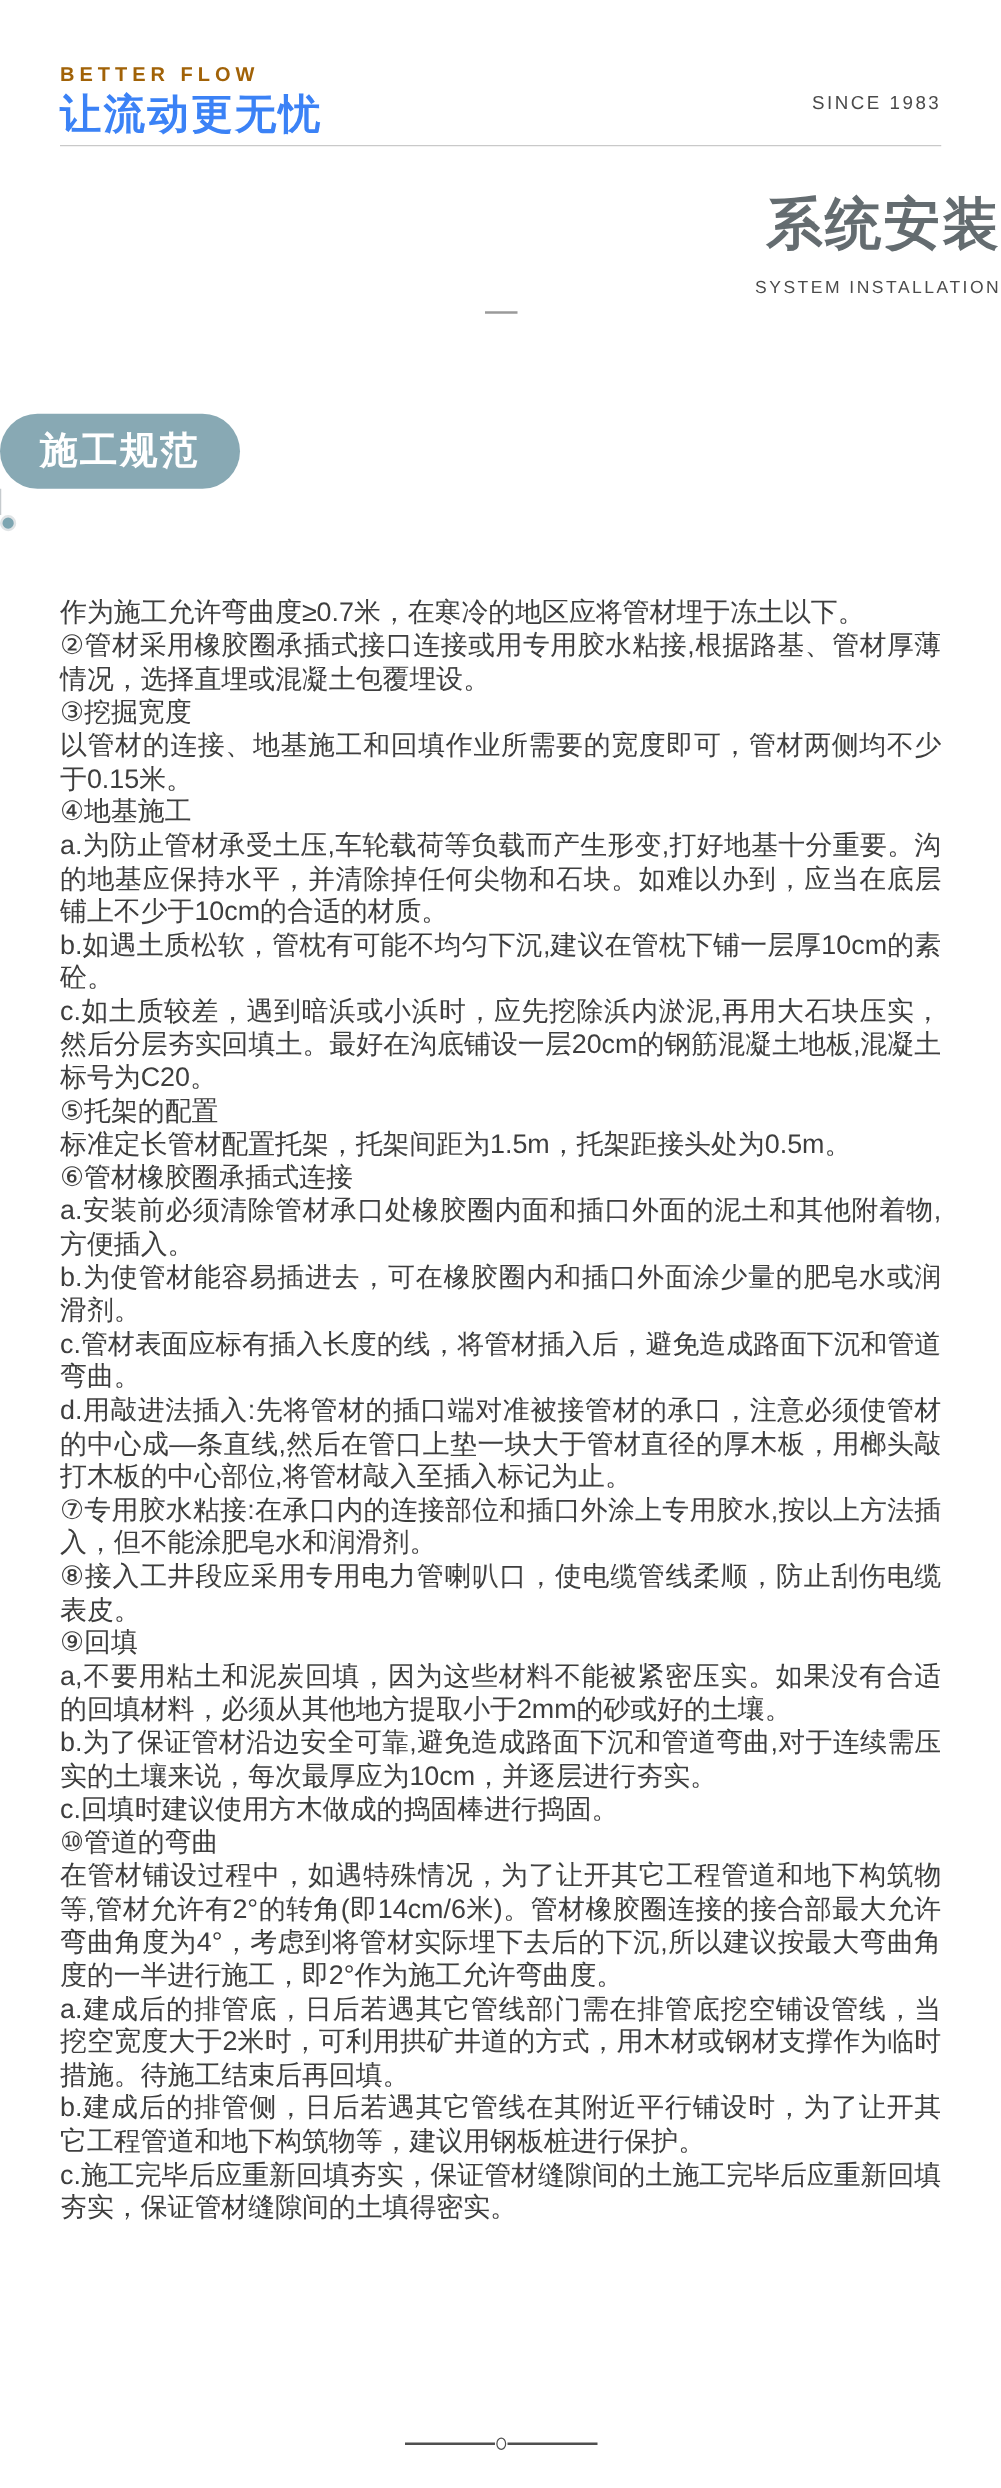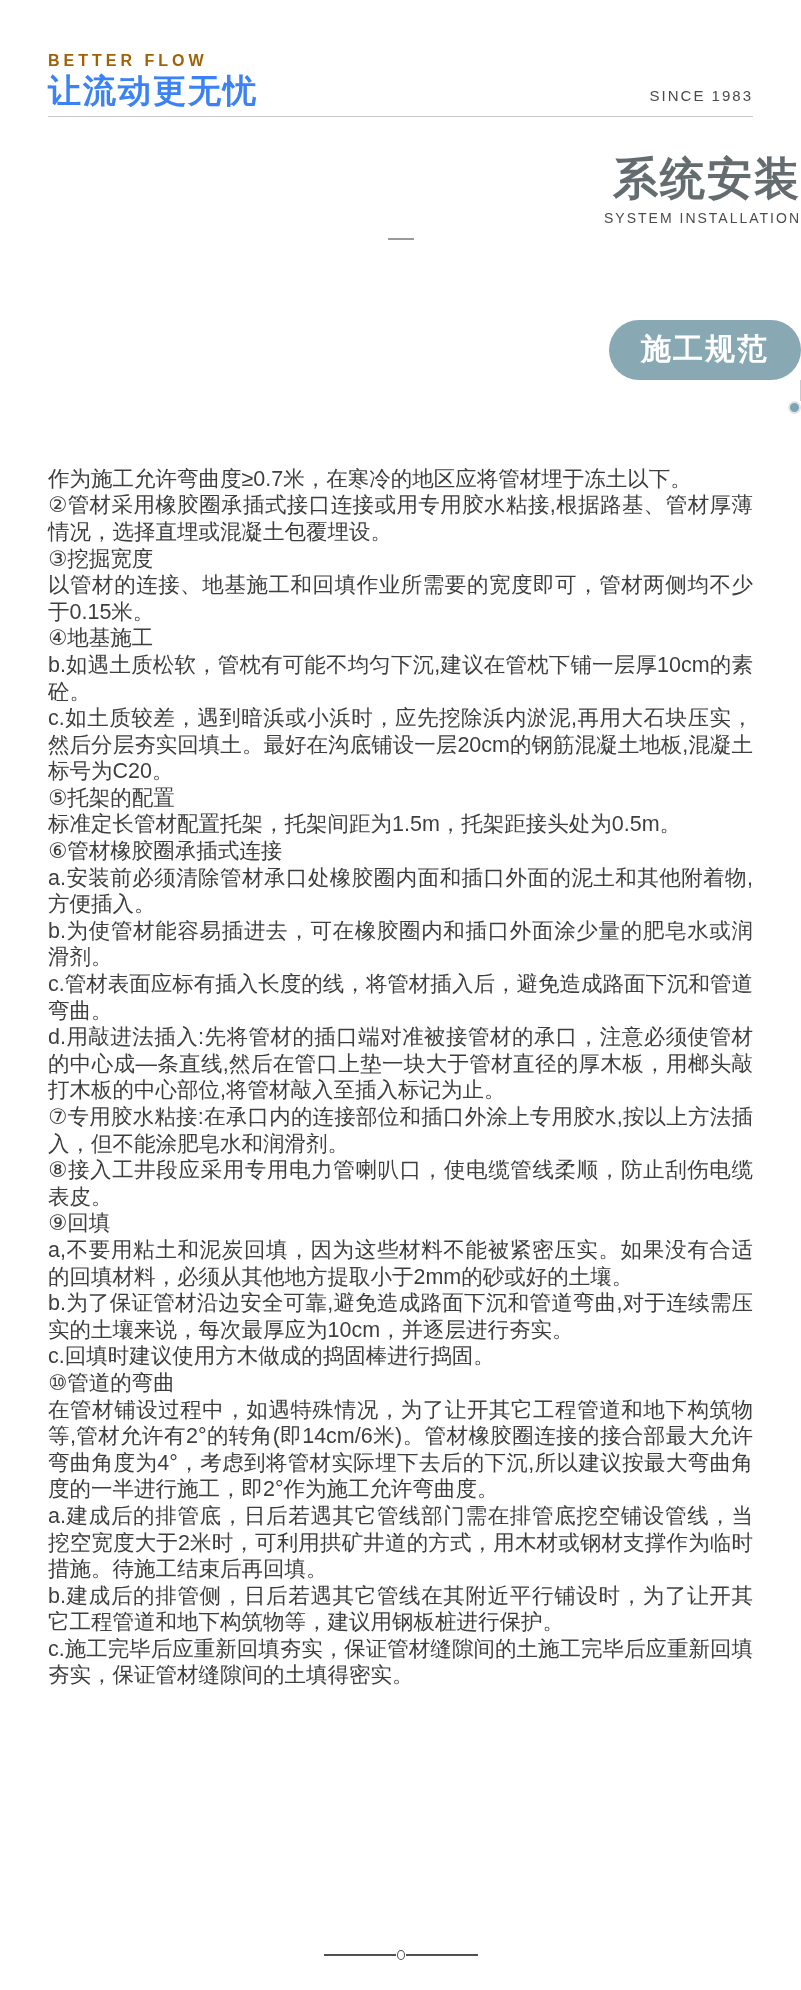--- a/index.html
+++ b/index.html
@@ -31,21 +31,21 @@
     margin-top: 3px;
     font-size: 33px;
     font-weight: bold;
     color: #3b82f6;
     letter-spacing: 2px;
     line-height: 1.1;
   }
   .since {
     position: absolute;
     right: 0;
-    bottom: 6px;
+    bottom: 19px;
     font-size: 15px;
     letter-spacing: 2px;
     color: #4a4a4a;
   }
   .header-rule {
     margin: 6px 48px 0 48px;
     height: 1px;
     background: #c9c9c9;
   }
 
@@ -53,38 +53,38 @@
   .title-block { text-align: right; }
   .page-title {
     margin-top: 36px;
     font-size: 45px;
     font-weight: bold;
     color: #646c70;
     letter-spacing: 2px;
     line-height: 1.15;
   }
   .page-subtitle {
-    margin-top: 5px;
+    margin-top: 16px;
     font-size: 14px;
     letter-spacing: 2px;
     color: #4b4b4b;
   }
   .title-dash {
     width: 26px;
     height: 2px;
     background: #9a9a9a;
     margin: 12px auto 0 auto;
   }
 
   
   .badge-wrap {
     margin-top: 80px;
     display: flex;
     flex-direction: column;
-    align-items: flex-end;
+    align-items: flex-start;
   }
   .badge {
     width: 192px;
     height: 60px;
     background: #88a9b4;
     border-radius: 30px;
     display: flex;
     align-items: center;
     justify-content: center;
   }
@@ -168,20 +168,21 @@
     <div class="badge-stem"></div>
     <div class="badge-dot"></div>
   </div>
 
   <div class="body-text">
       <p>作为施工允许弯曲度≥0.7米，在寒冷的地区应将管材埋于冻土以下。</p>
       <p>②管材采用橡胶圈承插式接口连接或用专用胶水粘接,根据路基、管材厚薄情况，选择直埋或混凝土包覆埋设。</p>
       <p>③挖掘宽度</p>
       <p>以管材的连接、地基施工和回填作业所需要的宽度即可，管材两侧均不少于0.15米。</p>
       <p>④地基施工</p>
+      <p>a.为防止管材承受土压,车轮载荷等负载而产生形变,打好地基十分重要。沟的地基应保持水平，并清除掉任何尖物和石块。如难以办到，应当在底层铺上不少于10cm的合适的材质。</p>
       <p>b.如遇土质松软，管枕有可能不均匀下沉,建议在管枕下铺一层厚10cm的素砼。</p>
       <p>c.如土质较差，遇到暗浜或小浜时，应先挖除浜内淤泥,再用大石块压实，然后分层夯实回填土。最好在沟底铺设一层20cm的钢筋混凝土地板,混凝土标号为C20。</p>
       <p>⑤托架的配置</p>
       <p>标准定长管材配置托架，托架间距为1.5m，托架距接头处为0.5m。</p>
       <p>⑥管材橡胶圈承插式连接</p>
       <p>a.安装前必须清除管材承口处橡胶圈内面和插口外面的泥土和其他附着物,方便插入。</p>
       <p>b.为使管材能容易插进去，可在橡胶圈内和插口外面涂少量的肥皂水或润滑剂。</p>
       <p>c.管材表面应标有插入长度的线，将管材插入后，避免造成路面下沉和管道弯曲。</p>
       <p>d.用敲进法插入:先将管材的插口端对准被接管材的承口，注意必须使管材的中心成—条直线,然后在管口上垫一块大于管材直径的厚木板，用榔头敲打木板的中心部位,将管材敲入至插入标记为止。</p>
       <p>⑦专用胶水粘接:在承口内的连接部位和插口外涂上专用胶水,按以上方法插入，但不能涂肥皂水和润滑剂。</p>

